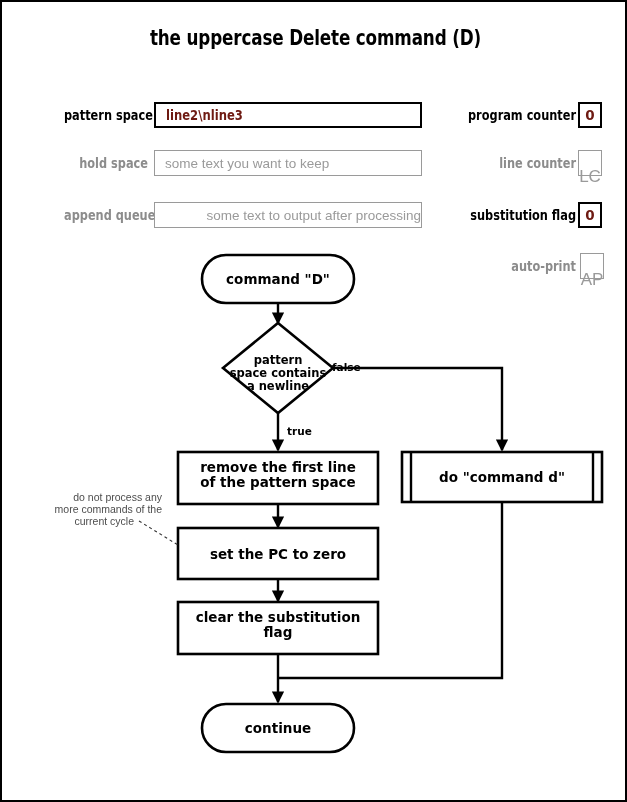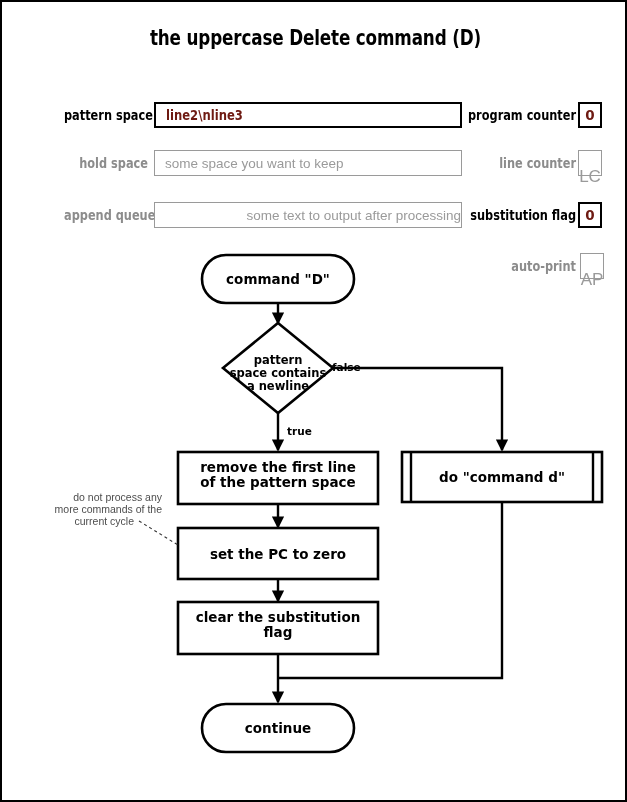--- a/index.html
+++ b/index.html
@@ -78,21 +78,21 @@
   .reg-placeholder {
     font-family: "Liberation Sans", sans-serif;
     font-weight: normal;
     font-size: 13.5px;
     color: #9a9a9a;
     white-space: nowrap;
   }
 
   
   .lbl-left   { width: 100px; left: 46px; justify-content: flex-end; }
-  .wide-box   { width: 308px; padding-left: 10px; }
+  .wide-box   { width: 268px; padding-left: 10px; }
 
   
   .lbl-right  { width: 130px; justify-content: flex-end; }
   .small-box  { width: 24px; justify-content: center; }
   .small-box .reg-value { transform: none; }
   .small-box .reg-placeholder { font-size: 17px; margin-top: 28px; }
 
   
   #flow {
     position: absolute;
@@ -149,21 +149,21 @@
   <div class="reg-row" style="left:0; top:100px;">
     <div class="reg-label active lbl-left" style="position:absolute;">pattern space</div>
     <div class="reg-box active wide-box" style="position:absolute; left:152px;">
       <span class="reg-value">line2\nline3</span>
     </div>
   </div>
 
   <div class="reg-row" style="left:0; top:148px;">
     <div class="reg-label inactive lbl-left" style="position:absolute;">hold space</div>
     <div class="reg-box inactive wide-box" style="position:absolute; left:152px;">
-      <span class="reg-placeholder">some space you want to keep</span>
+      <span class="reg-placeholder">some text you want to keep</span>
     </div>
   </div>
 
   <div class="reg-row" style="left:0; top:200px;">
     <div class="reg-label inactive lbl-left" style="position:absolute;">append queue</div>
     <div class="reg-box inactive wide-box" style="position:absolute; left:152px;justify-content:flex-end;">
       <span class="reg-placeholder">some text to output after processing</span>
     </div>
   </div>
 

